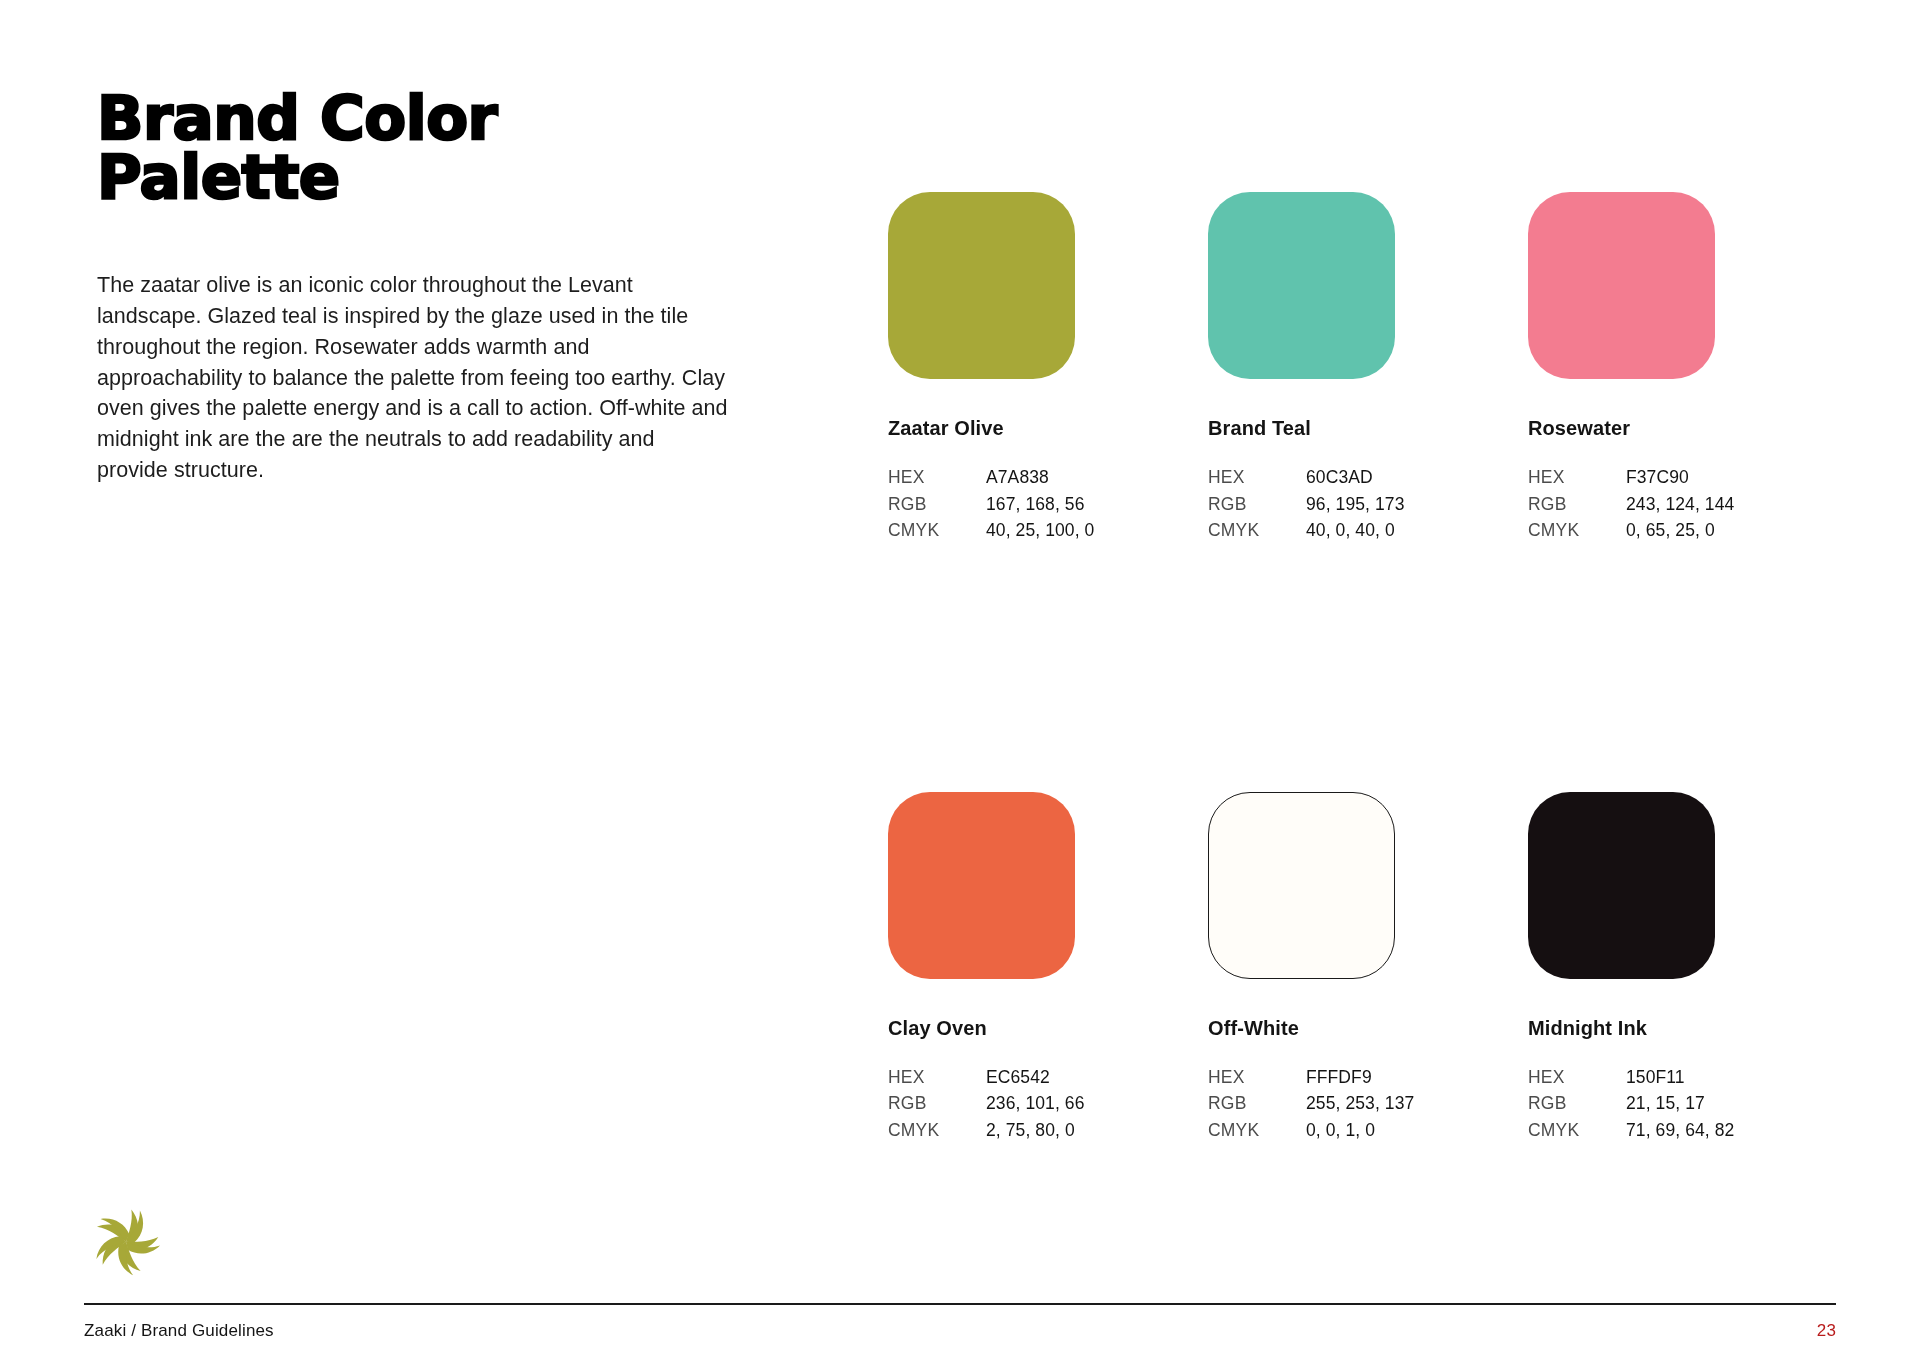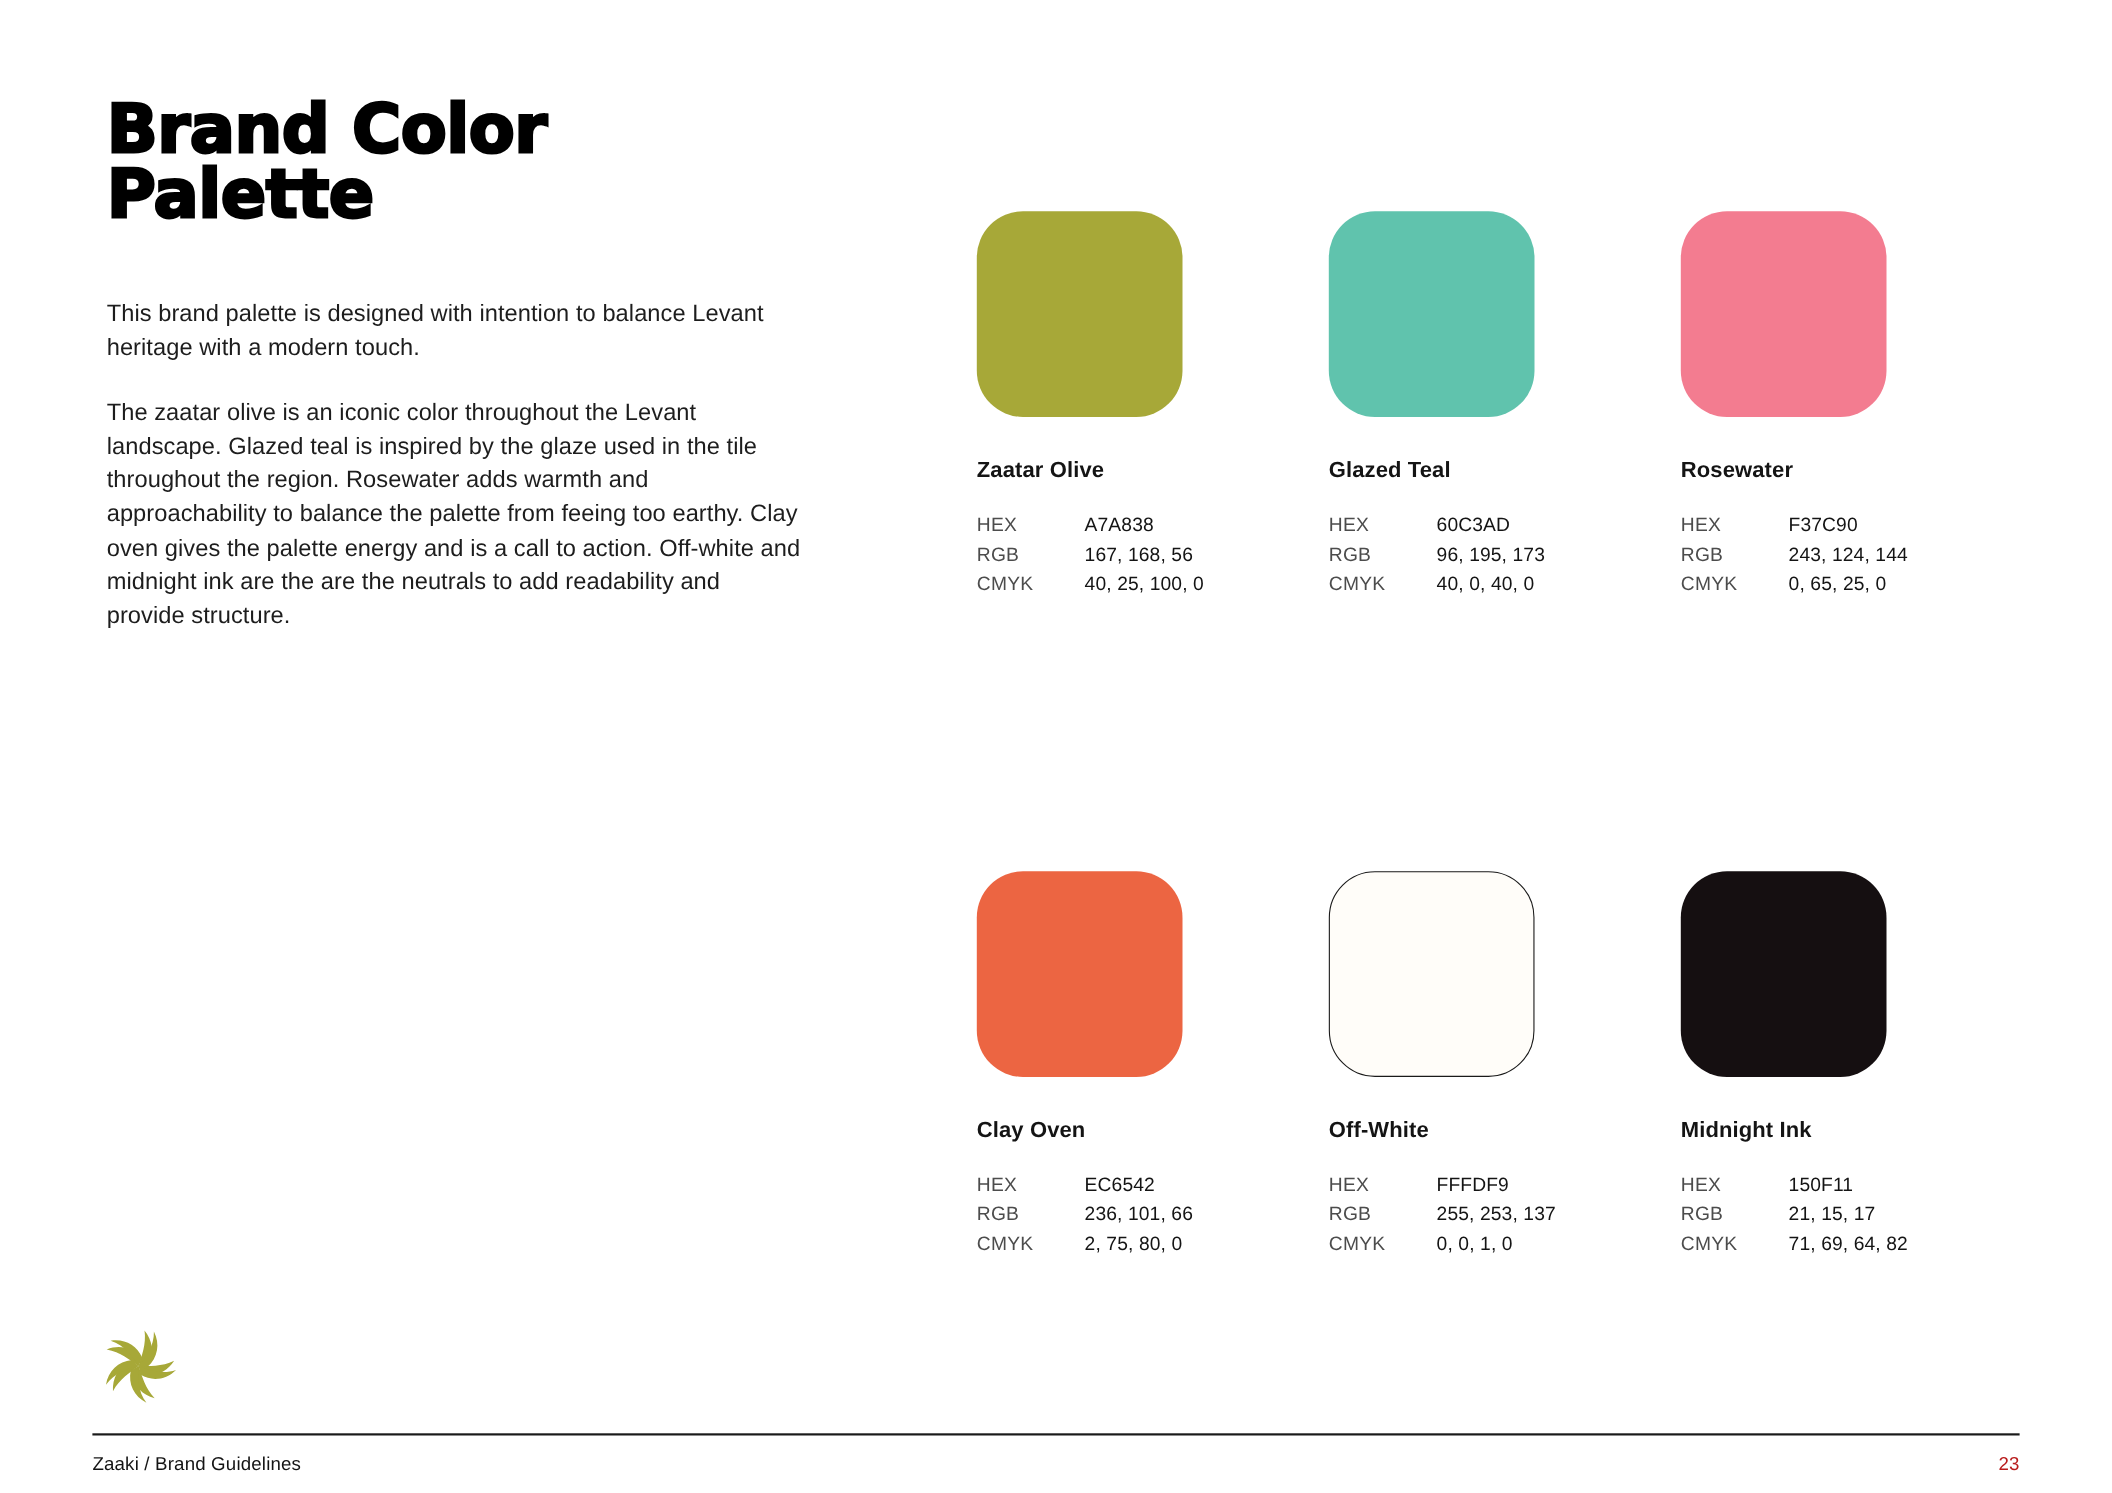--- a/index.html
+++ b/index.html
@@ -162,21 +162,20 @@
 </head>
 <body>
 
 <div class="page">
 
   <div class="left-col">
     <h1 class="page-title">Brand Color
 Palette</h1>
 
     <div class="intro-block">
-      <p class="intro-para">This brand palette is designed with intention to balance Levant heritage with a modern touch.</p>
       <p class="intro-para">The zaatar olive is an iconic color throughout the Levant landscape. Glazed teal is inspired by the glaze used in the tile throughout the region. Rosewater adds warmth and approachability to balance the palette from feeing too earthy. Clay oven gives the palette energy and is a call to action. Off-white and midnight ink are the are the neutrals to add readability and provide structure.</p>
     </div>
   </div>
 
   <div class="swatch-grid">
 
     <div class="swatch-row">
 
       <div class="swatch-cell">
         <div class="swatch-chip" style="background: rgb(167, 168, 56);"></div>
@@ -192,21 +191,21 @@
           </div>
           <div class="spec-line">
             <span class="spec-key">CMYK</span>
             <span class="spec-val">40, 25, 100, 0</span>
           </div>
         </div>
       </div>
 
       <div class="swatch-cell">
         <div class="swatch-chip" style="background: rgb(96, 195, 173);"></div>
-        <div class="swatch-name">Glazed Teal</div>
+        <div class="swatch-name">Brand Teal</div>
         <div class="swatch-specs">
           <div class="spec-line">
             <span class="spec-key">HEX</span>
             <span class="spec-val">60C3AD</span>
           </div>
           <div class="spec-line">
             <span class="spec-key">RGB</span>
             <span class="spec-val">96, 195, 173</span>
           </div>
           <div class="spec-line">

